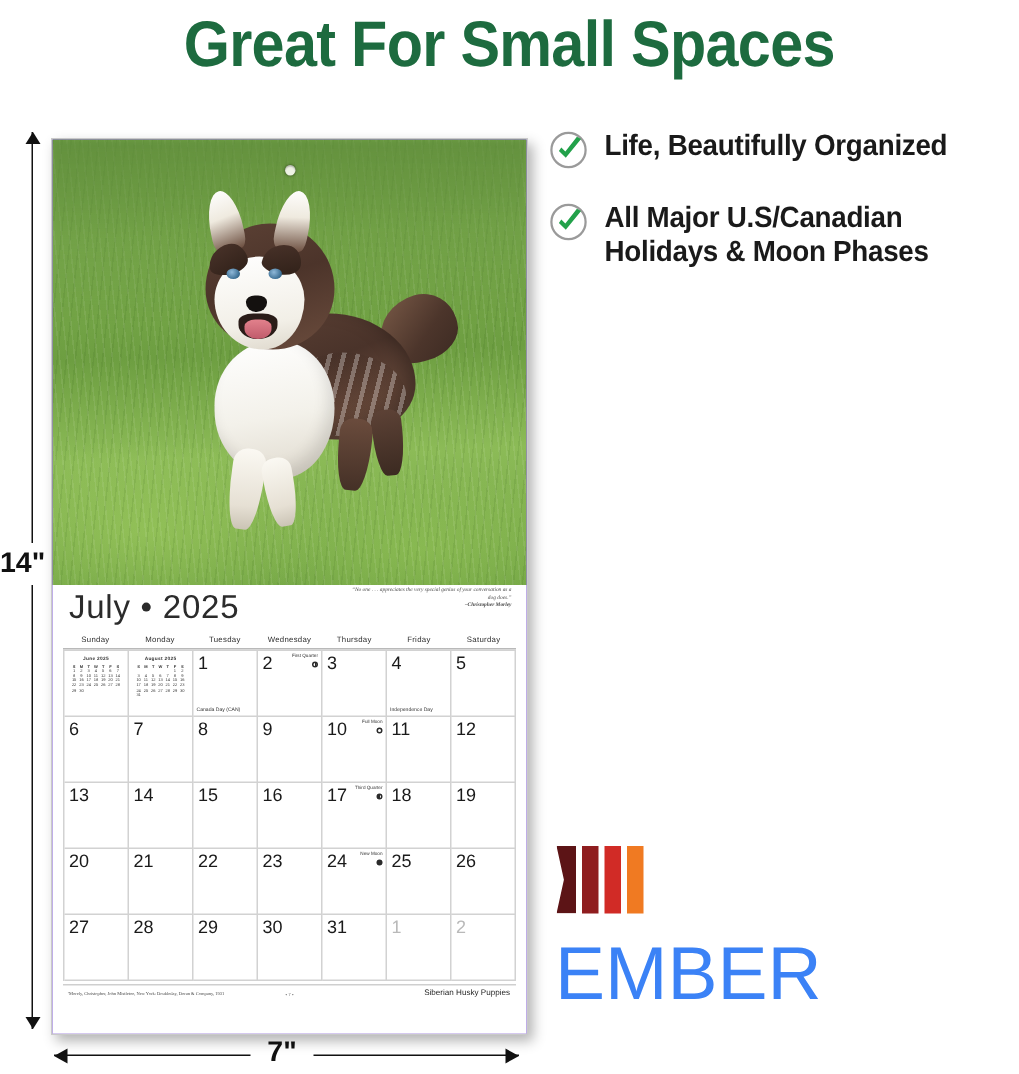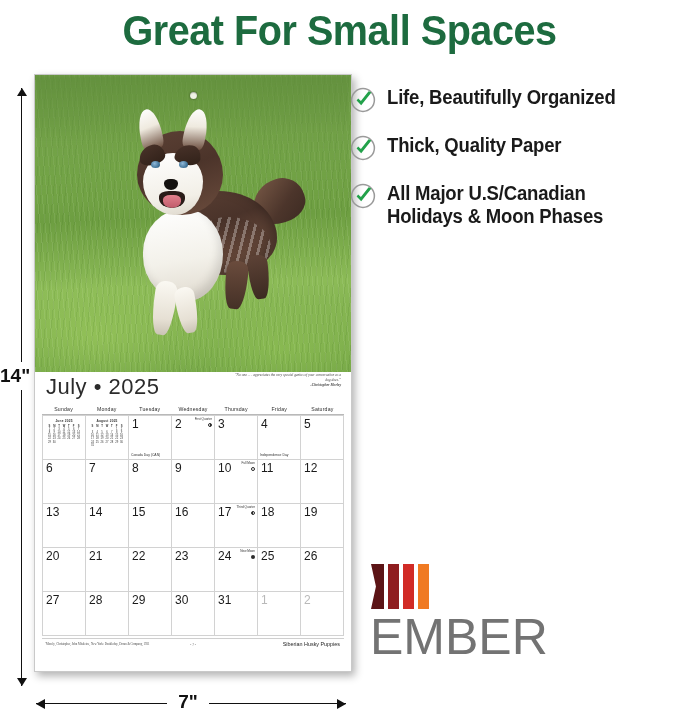--- a/index.html
+++ b/index.html
@@ -83,21 +83,21 @@
     left: 167px; top: 691px;
     width: 42px; text-align: center;
     font-size: 19px; font-weight: bold; color: #111;
     background: #ffffff;
     font-family: "Liberation Sans", sans-serif;
   }
 
   
   #calendar {
     position: absolute;
-    left: 34px; top: 74px;
+    left: 34px; top: 92px;
     width: 318px; height: 598px;
     background: #8b5cf6;
     border: 1px solid #c9c9c9;
     box-shadow: 3px 4px 8px rgba(0,0,0,0.30);
     overflow: hidden;
   }
 
   
   #photo {
     position: relative;
@@ -344,21 +344,21 @@
   }
   #cal-series {
     position: absolute; right: 4px; top: 2px;
     font-size: 5.4px; color: #1f1f1f;
     font-family: "Liberation Sans", sans-serif;
   }
 
   
   #features {
     position: absolute;
-    left: 350px; top: 86px;
+    left: 366px; top: 86px;
     width: 310px;
   }
   .feature {
     display: flex;
     align-items: flex-start;
     margin-bottom: 21px;
   }
   .feature .check {
     flex: 0 0 auto;
     width: 26px; height: 26px;
@@ -442,22 +442,22 @@
   }
   #logo-bars .bar {
     width: 11px; height: 45px;
     margin-left: 4px;
   }
   #logo-ember {
     font-family: "Liberation Sans", sans-serif;
     font-weight: 400;
     font-size: 50px;
     line-height: 50px;
-    color: #737373;
-    margin-top: 2px;
+    color: #3b82f6;
+    margin-top: 14px;
   }
 </style>
 </head>
 <body>
 
 <div id="page">
 
   <div id="headline">Great For Small Spaces</div>
 
   <div id="dim-v">
@@ -785,29 +785,20 @@
         </span>
         <span class="text">Life, Beautifully Organized</span>
       </div>
       <div class="feature">
         <span class="check">
           <svg width="26" height="26" viewBox="0 0 26 26">
   <circle cx="13" cy="13" r="11.4" fill="none" stroke="#9a9a9a" stroke-width="1.5"></circle>
   <path d="M6.6 13.6 L11.2 18.2 L21.4 5.6 L18.6 4.2 L10.9 14.0 L8.2 11.4 Z" fill="#22a14a"></path>
 </svg>
         </span>
-        <span class="text">Thick, Quality Paper</span>
-      </div>
-      <div class="feature">
-        <span class="check">
-          <svg width="26" height="26" viewBox="0 0 26 26">
-  <circle cx="13" cy="13" r="11.4" fill="none" stroke="#9a9a9a" stroke-width="1.5"></circle>
-  <path d="M6.6 13.6 L11.2 18.2 L21.4 5.6 L18.6 4.2 L10.9 14.0 L8.2 11.4 Z" fill="#22a14a"></path>
-</svg>
-        </span>
         <span class="text">All Major U.S/Canadian<br>Holidays &amp; Moon Phases</span>
       </div>
     </div>
 
   <div id="logo">
     <div id="logo-row1">
       <div id="logo-bars">
           <span class="bar" style="background: rgb(92, 20, 22); border-radius: 0px; width: 13px; margin-left: 0px; clip-path: polygon(0px 0px, 100% 0px, 100% 100%, 0px 100%, 38% 50%);"></span>
           <span class="bar" style="background: rgb(143, 29, 31);"></span>
           <span class="bar" style="background: rgb(209, 43, 38);"></span>

